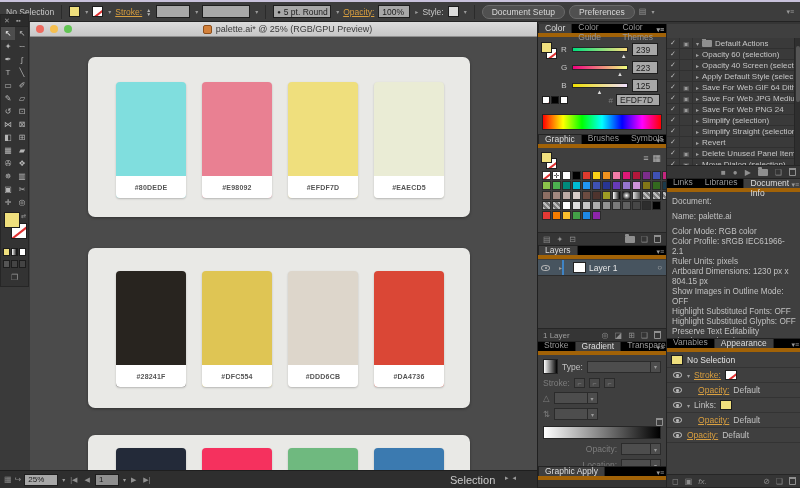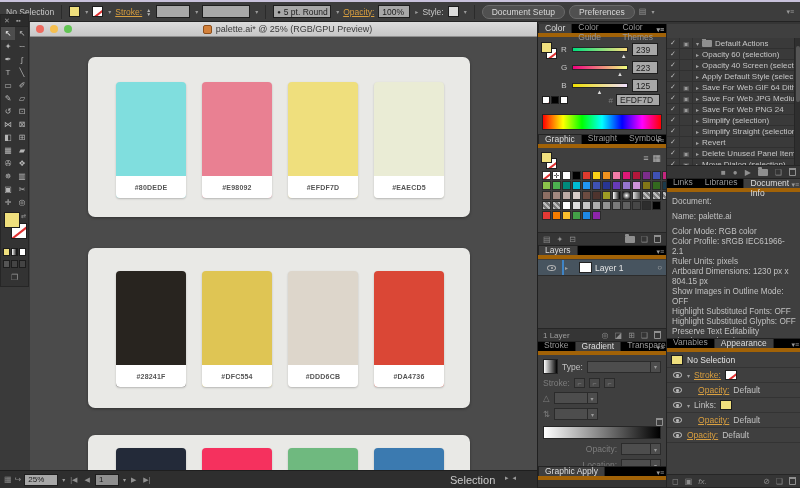--- a/index.html
+++ b/index.html
@@ -118,21 +118,21 @@
     background:#8f8f8f; border-radius:1px 1px 0 0; }
   .icon-trash { width:7px; height:8px; border:1px solid #8f8f8f; border-top:2px solid #8f8f8f;
     display:inline-block; border-radius:0 0 1px 1px; }
   .icon-eye { width:9px; height:6px; border:1px solid #b5b5b5; border-radius:50%;
     display:inline-block; position:relative; }
   .icon-eye::after { content:""; position:absolute; left:2.5px; top:1px; width:2.5px;
     height:2.5px; background:#b5b5b5; border-radius:50%; }
 
   
   #layer-row { height:16px; background:#47545f; display:flex; align-items:center; gap:3px;
-    border-bottom:1px solid #2c2c2c; padding-left:9px; position:relative; }
+    border-bottom:1px solid #2c2c2c; padding-left:3px; position:relative; }
   #layer-row .edge { position:absolute; left:24px; top:0; width:2px; height:100%;
     background:#3f84c6; }
   #layer-thumb { width:13px; height:11px; background:#fff; border:1px solid #222;
     margin-left:8px; }
   
   .grad-row { display:flex; align-items:center; gap:4px; margin:4px 5px 0 5px; }
   #grad-thumb { width:15px; height:15px; border:1px solid #222;
     background:linear-gradient(90deg,#fff,#000); }
   #grad-bar { margin:6px 5px 0 5px; height:13px; border:1px solid #262626;
     background:linear-gradient(90deg,#fff,#000); position:relative; }
@@ -430,21 +430,21 @@
       <span class="dim" style="font-size:8px">#</span>
       <span class="lightfield" style="width:44px;height:12px">EFDF7D</span>
     </div>
     <div id="spectrum"></div>
     <span class="tabmenu">▾≡</span>
   </div>
 
   <div class="panel" style="left:0;top:113px;width:128px;height:111px">
     <div class="tabbar" id="swatches-tabs">
         <span class="tab active">Graphic</span>
-        <span class="tab">Straight</span>
+        <span class="tab">Brushes</span>
         <span class="tab">Symbols</span>
         <span class="tabmenu">▾≡</span>
       </div>
     <div style="position:absolute;left:3px;top:17px">
       <span class="mini-swatch" id="sp-fill" style="position: absolute; z-index: 2; background: rgb(239, 223, 125);"></span>
       <span class="mini-swatch none-swatch" style="position:absolute;left:5px;top:6px"></span>
     </div>
     <div style="position:absolute;right:5px;top:18px;display:flex;gap:4px;color:#b5b5b5;font-size:9px">
       <span>≡</span>
       <span>▦</span>

